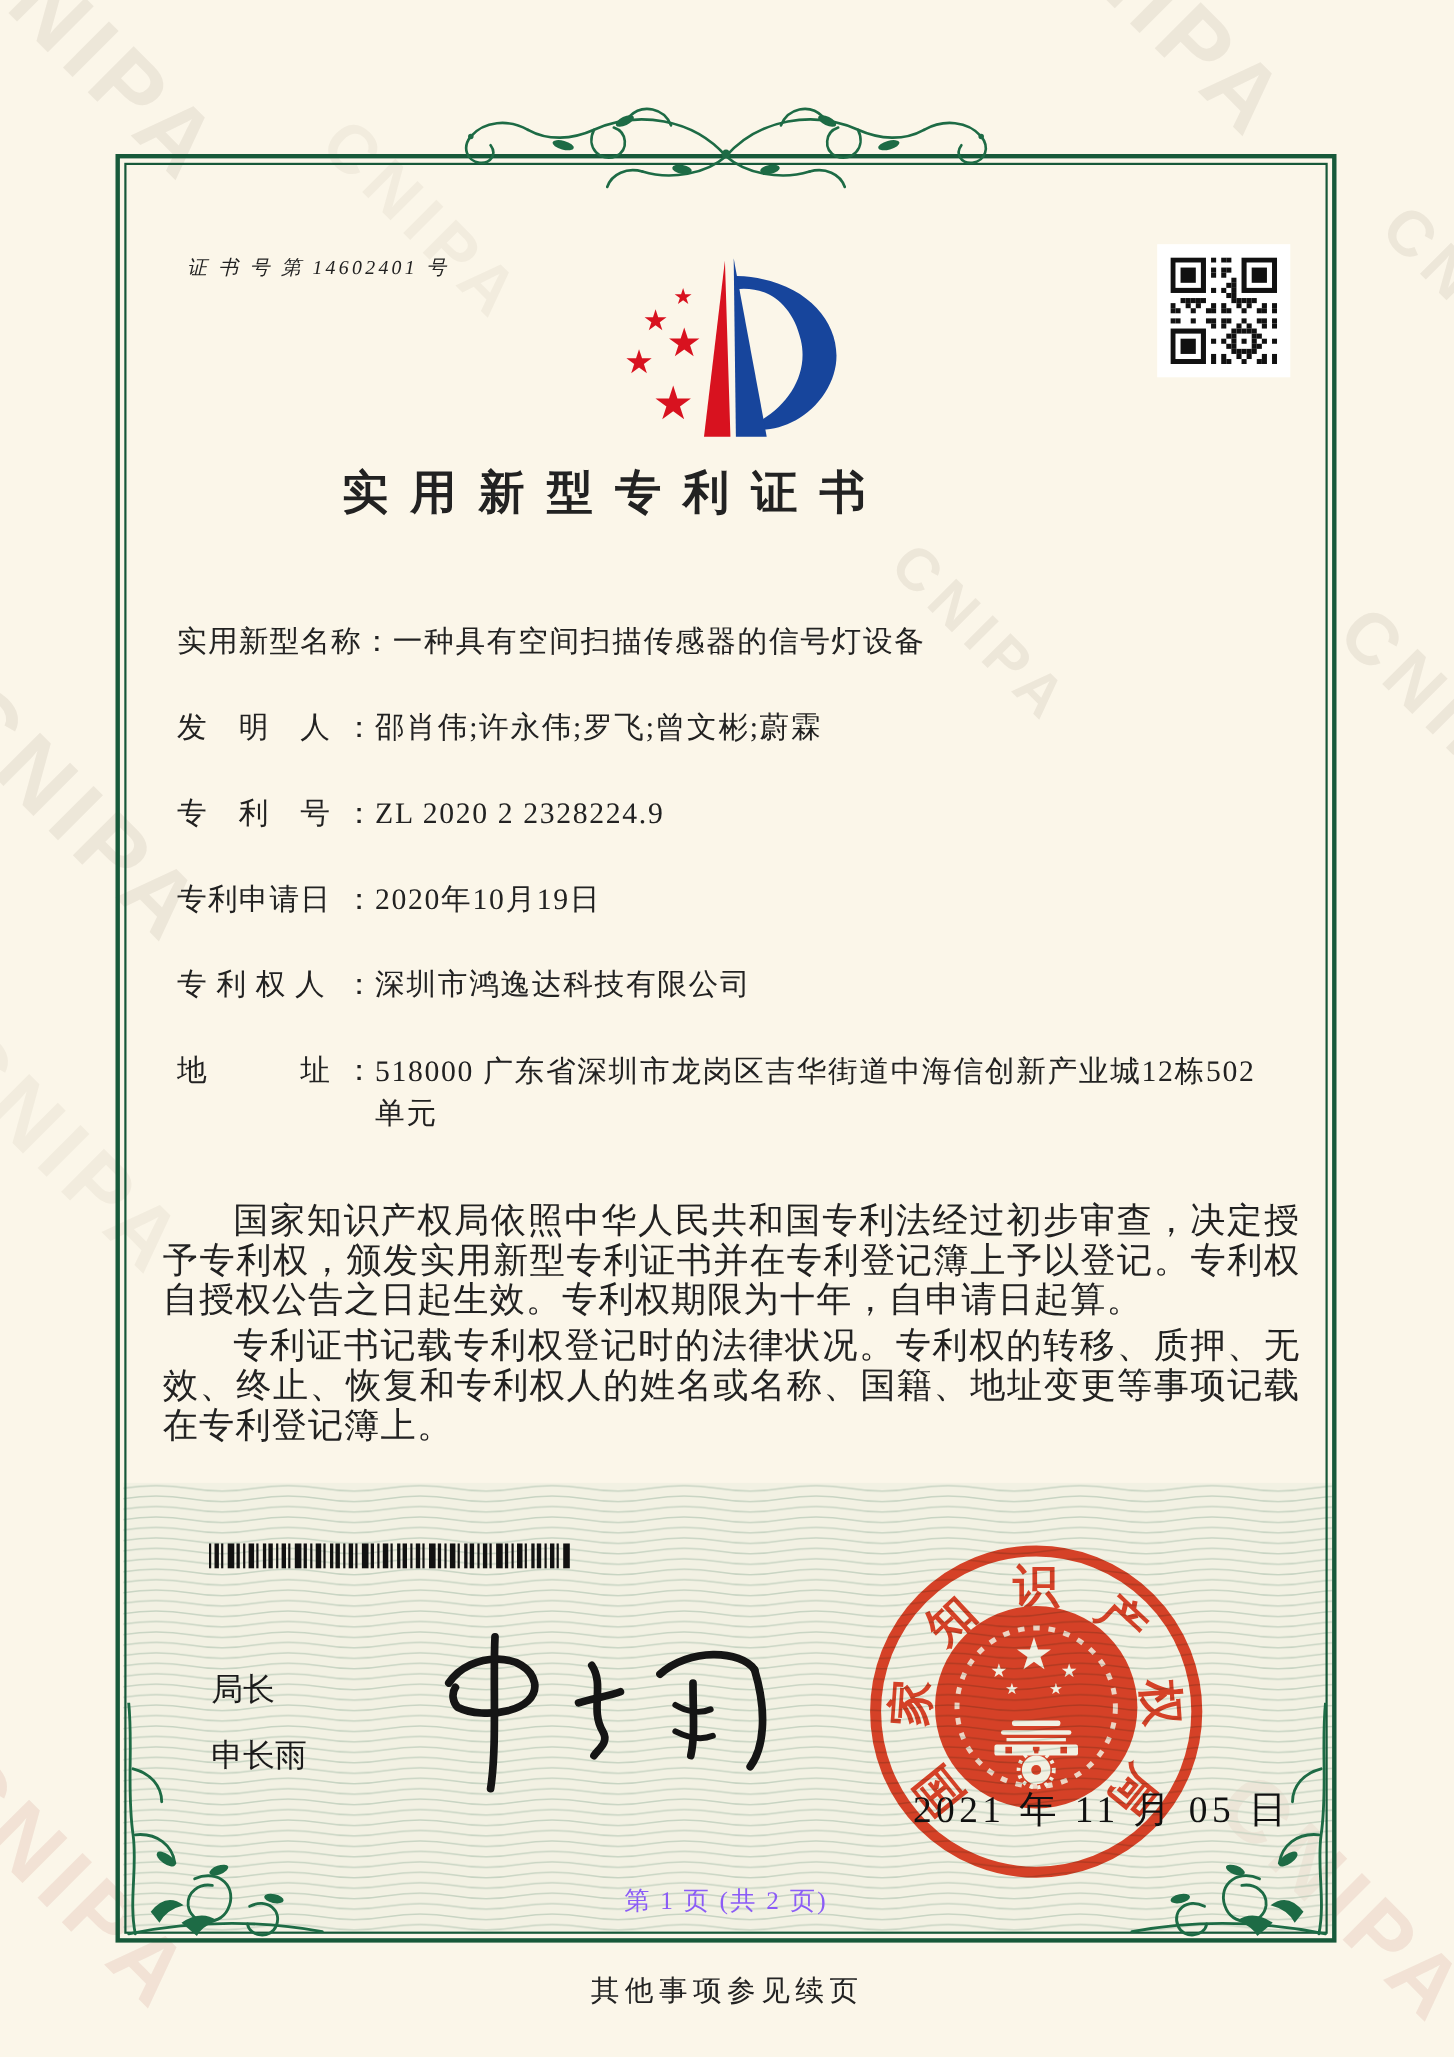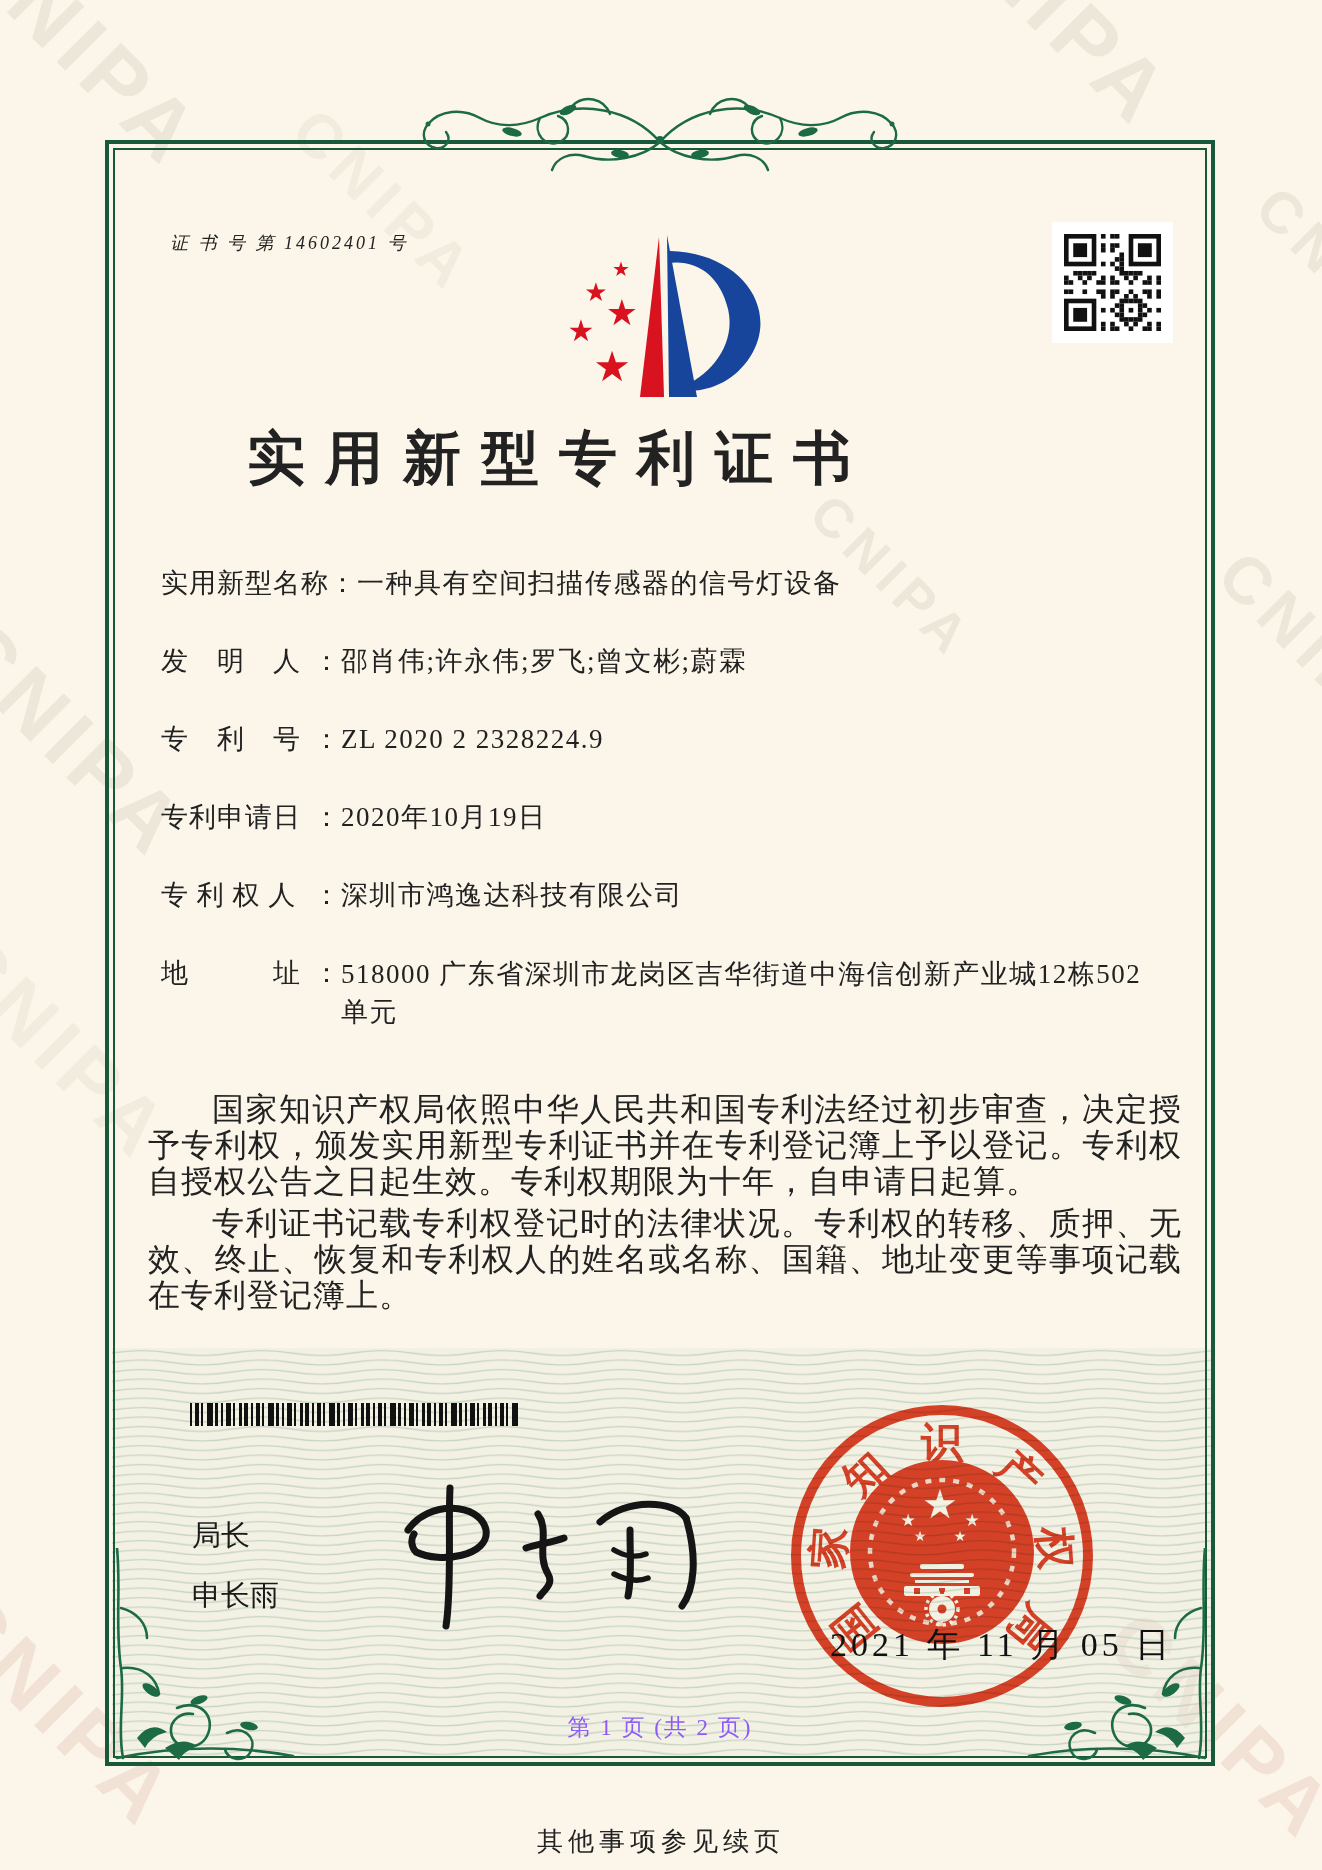--- a/index.html
+++ b/index.html
@@ -16,42 +16,42 @@
          border:4px solid #17593a;z-index:2;box-sizing:border-box;}
   .frame-inner{position:absolute;inset:4px;border:2px solid #17593a;}
   .waves{position:absolute;left:112px;top:1348px;z-index:1;}
   .orn{position:absolute;z-index:3;}
   
   .certno{position:absolute;left:170px;top:231px;font-size:18px;letter-spacing:3px;z-index:5;font-style:italic;}
   .logo{position:absolute;left:528px;top:193px;z-index:4;}
   .qr{position:absolute;left:1052px;top:222px;width:121px;height:121px;background:#fff;
       z-index:4;display:flex;align-items:center;justify-content:center;}
   .title{position:absolute;left:105px;top:420px;width:908px;text-align:center;
-         font-size:58px;font-weight:700;letter-spacing:20px;z-index:5;}
+         font-size:42px;font-weight:700;letter-spacing:20px;z-index:5;}
   .frow{position:absolute;left:161px;font-size:27px;white-space:nowrap;z-index:5;letter-spacing:1px;}
   .flabel{display:inline-block;min-width:152px;}
   .fcolon{display:inline-block;min-width:26px;}
   .fvalue{letter-spacing:1.5px;}
   .frow.addr{white-space:normal;}
   .frow.addr .fvalue{display:inline-block;width:822px;vertical-align:top;line-height:38px;}
   .grant2{position:absolute;left:567px;top:0;white-space:nowrap;}
   .paras{position:absolute;left:148px;top:1094px;width:1034px;z-index:5;}
   .paras p{margin:0;font-size:32px;line-height:36px;text-align:justify;text-indent:2em;letter-spacing:1px;font-family:Liberation Mono, monospace;}
   .paras p+p{margin-top:6px;}
   .barcode{position:absolute;left:190px;top:1403px;z-index:5;}
   .signer{position:absolute;left:192px;font-size:29px;z-index:6;
           font-family:Liberation Mono, monospace;font-weight:500;color:#1a1a1a;}
   .signature{position:absolute;left:368px;top:1478px;z-index:6;}
   .seal{position:absolute;left:782px;top:1396px;z-index:6;mix-blend-mode:multiply;opacity:.95;}
   .sealdate{position:absolute;left:830px;top:1622px;font-size:34px;letter-spacing:4px;
             color:#111;z-index:7;white-space:nowrap;}
   .pageinfo{position:absolute;left:105px;top:1712px;width:1110px;text-align:center;
             font-size:23px;letter-spacing:2px;z-index:5;color:#8b5cf6;}
   .footnote{position:absolute;left:0;top:1792px;width:1322px;text-align:center;
-            font-size:26px;letter-spacing:5px;z-index:5;margin-top:32px;}
+            font-size:26px;letter-spacing:5px;z-index:5;}
 </style>
 </head>
 <body>
 
 <div class="page">
 
   <span class="wm" style="left:-70px;top:-5px;font-size:86px">CNIPA</span>
   <span class="wm" style="left:900px;top:-45px;font-size:86px">CNIPA</span>
   <span class="wm faint" style="left:270px;top:165px;font-size:62px">CNIPA</span>
   <span class="wm" style="left:790px;top:545px;font-size:54px">CNIPA</span>

